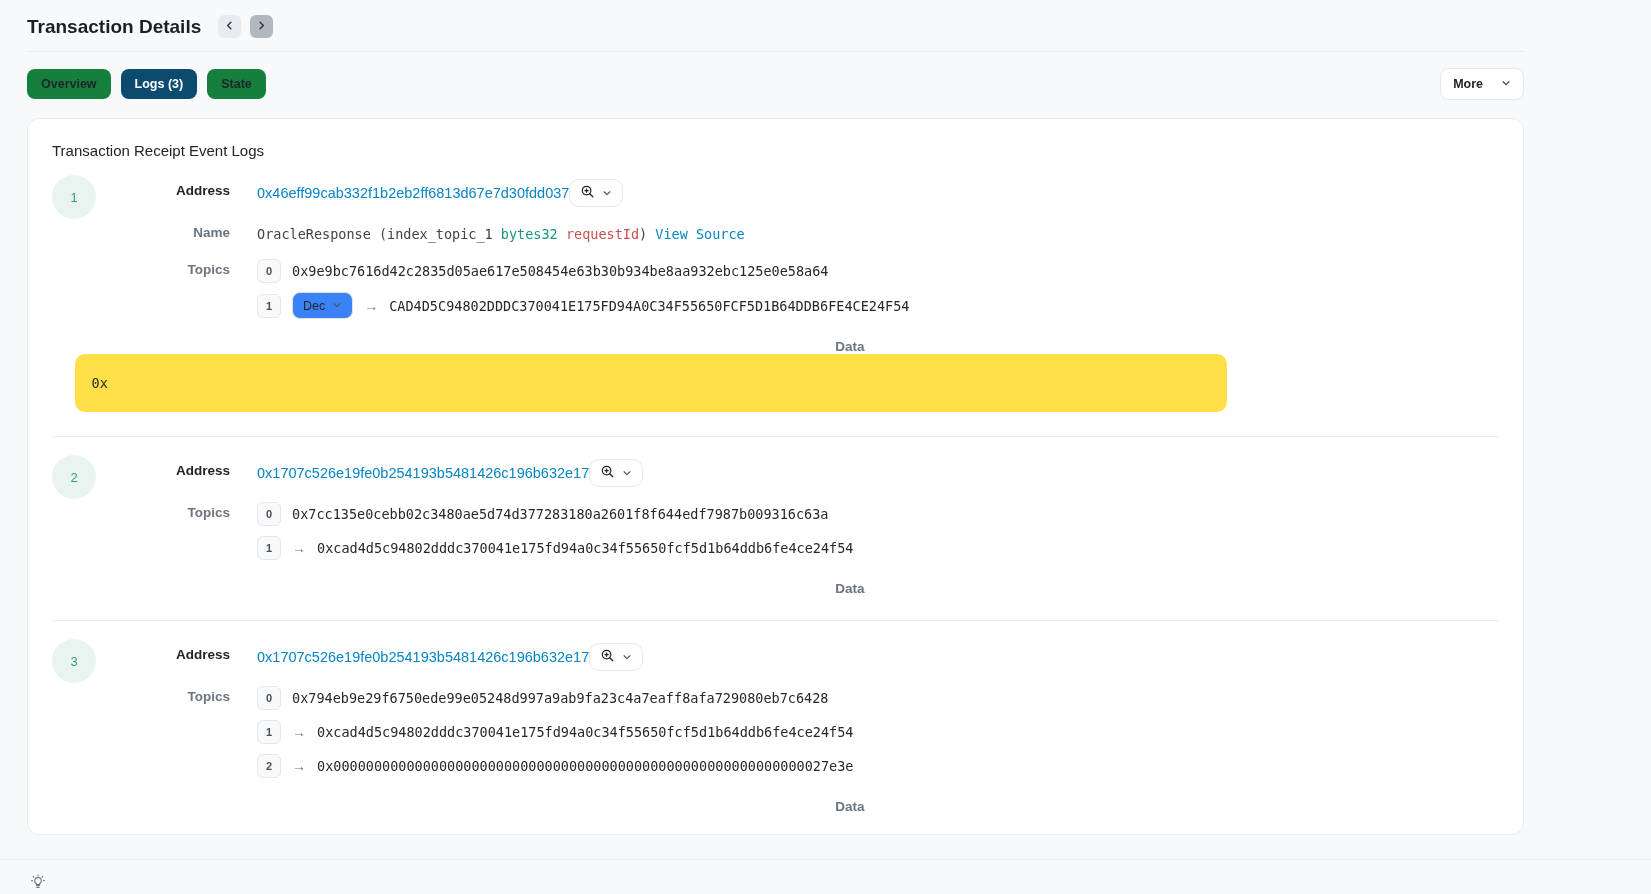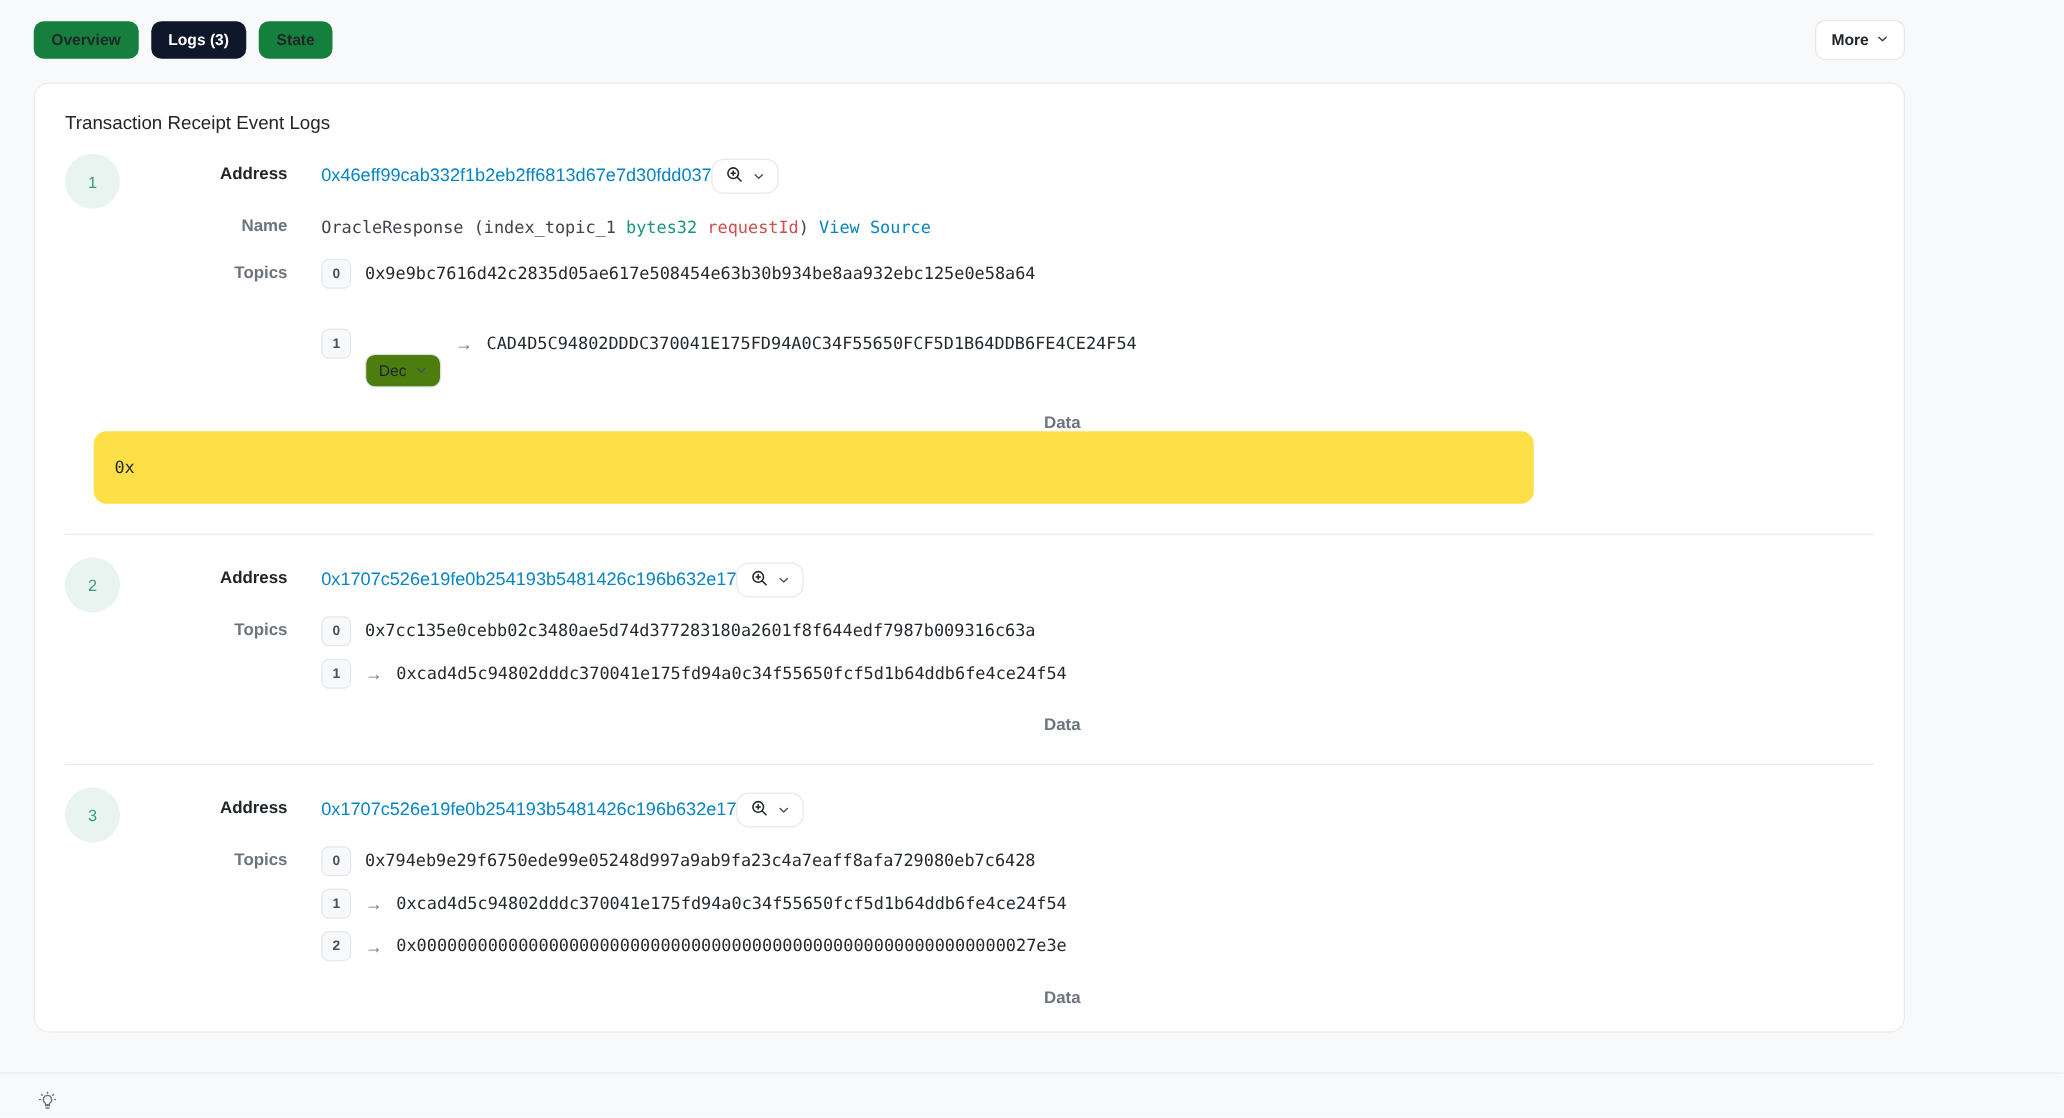--- a/index.html
+++ b/index.html
@@ -18,22 +18,22 @@
   .page-title { font-size: 19px; font-weight: 700; color: #1b2026; margin-right: 8px; }
   .nav-btn { width: 23px; height: 23px; border: none; border-radius: 6px; display: inline-flex; align-items: center; justify-content: center; cursor: pointer; }
   .nav-btn.prev { background: #e9ecef; }
   .nav-btn.next { background: #b2b8c0; }
 
   
   .toolbar { display: flex; align-items: center; justify-content: space-between; padding: 16px 0 11px; }
   .tabs { display: flex; gap: 10px; }
   .tab { border: none; background: #15803d; color: #212529; font-family: "Liberation Sans", sans-serif;
          font-size: 12.5px; font-weight: 700; padding: 8px 14px; border-radius: 8px; cursor: pointer; }
-  .tab.active { background: #0f172a; color: #ffffff; }
-  .more-btn { display: inline-flex; align-items: center; gap: 6px; background: #fff; border: 1px solid #e4e7eb;
+  .tab.active { background: #0c4a6e; color: #ffffff; }
+  .more-btn { display: inline-flex; align-items: center; gap: 18px; background: #fff; border: 1px solid #e4e7eb;
               border-radius: 8px; padding: 8px 12px; font-family: "Liberation Sans", sans-serif; font-size: 12.5px;
               font-weight: 600; color: #212529; cursor: pointer; }
 
   
   .card { background: #fff; border: 1px solid #e9ecef; border-radius: 12px; padding: 21px 24px 14px; margin-top: 7px; }
   .card-title { font-size: 15px; font-weight: 400; color: #212529; margin: 2px 0 20px; }
 
   .log-entry { display: flex; border-bottom: 1px solid #e9ecef; padding: 22px 0 24px; }
   .log-entry.first { padding-top: 0; }
   .log-entry.last { border-bottom: none; padding-bottom: 6px; }
@@ -58,42 +58,59 @@
   .name-content { padding-top: 3px; line-height: 20px; color: #3e444a; }
   .np-plain { color: #3e444a; }
   .np-type  { color: #16967b; }
   .np-param { color: #cc4e4e; }
   .vs-link  { color: #0784c3; text-decoration: none; }
 
   .topics-content { display: flex; flex-direction: column; gap: 8px; }
   .topic { display: flex; align-items: center; gap: 11px; min-height: 26px; }
   .tbadge { width: 24px; height: 24px; flex: none; display: inline-flex; align-items: center; justify-content: center;
             background: #f8f9fa; border: 1px solid #e4e7eb; border-radius: 6px; font-size: 11px; font-weight: 600; color: #495057; }
-  .dec-btn { display: inline-flex; align-items: center; gap: 7px; height: 27px; padding: 0 10px; background: #4d7c0f;
+  .dec-btn { display: inline-flex; align-items: center; gap: 7px; height: 27px; padding: 0 10px; background: #3b82f6;
              border: 1px solid #dee2e6; border-radius: 8px; font-family: "Liberation Sans", sans-serif;
-             font-size: 12.5px; color: #212529; cursor: pointer; margin-top: 43px; }
+             font-size: 12.5px; color: #212529; cursor: pointer; }
   .arrow { color: #6c757d; font-size: 14px; line-height: 1; }
   .tval { color: #24292e; white-space: nowrap; overflow: hidden; text-overflow: ellipsis; }
 
   .lrow.topics { margin-bottom: 20px; }
   .datarow { align-items: center; }
   .datarow .label { padding-top: 0; }
   .data-box { background: #fde047; border-radius: 10px; padding: 20px 17px; max-width: 1152px; }
 
   
   .footer { margin-top: auto; border-top: 1px solid #e9ecef; padding: 13px 30px 0; display: flex; align-items: flex-start; gap: 8px; }
   .footer-text { font-size: 12.5px; color: #495057; line-height: 17px; }
   .kb-link { color: #0784c3; text-decoration: none; }
   .bulb { margin-top: 1px; }
 </style>
 </head>
 <body>
 
 <div class="page">
   <div class="content">
+    <div class="header-row">
+      <span class="page-title">Transaction Details</span>
+      <button class="nav-btn prev">
+        <span>
+          <svg width="11" height="11" viewBox="0 0 24 24" fill="none" stroke="#2d3339" stroke-width="3" stroke-linecap="round" stroke-linejoin="round">
+              <polyline points="15 5 8 12 15 19"></polyline>
+            </svg>
+        </span>
+      </button>
+      <button class="nav-btn next">
+        <span>
+          <svg width="11" height="11" viewBox="0 0 24 24" fill="none" stroke="#2d3339" stroke-width="3" stroke-linecap="round" stroke-linejoin="round">
+              <polyline points="9 5 16 12 9 19"></polyline>
+            </svg>
+        </span>
+      </button>
+    </div>
 
     <div class="toolbar">
       <div class="tabs">
         <button class="tab">Overview</button>
         <button class="tab active">Logs (3)</button>
         <button class="tab">State</button>
       </div>
       <button class="more-btn">
         <span>More</span>
         <span>

